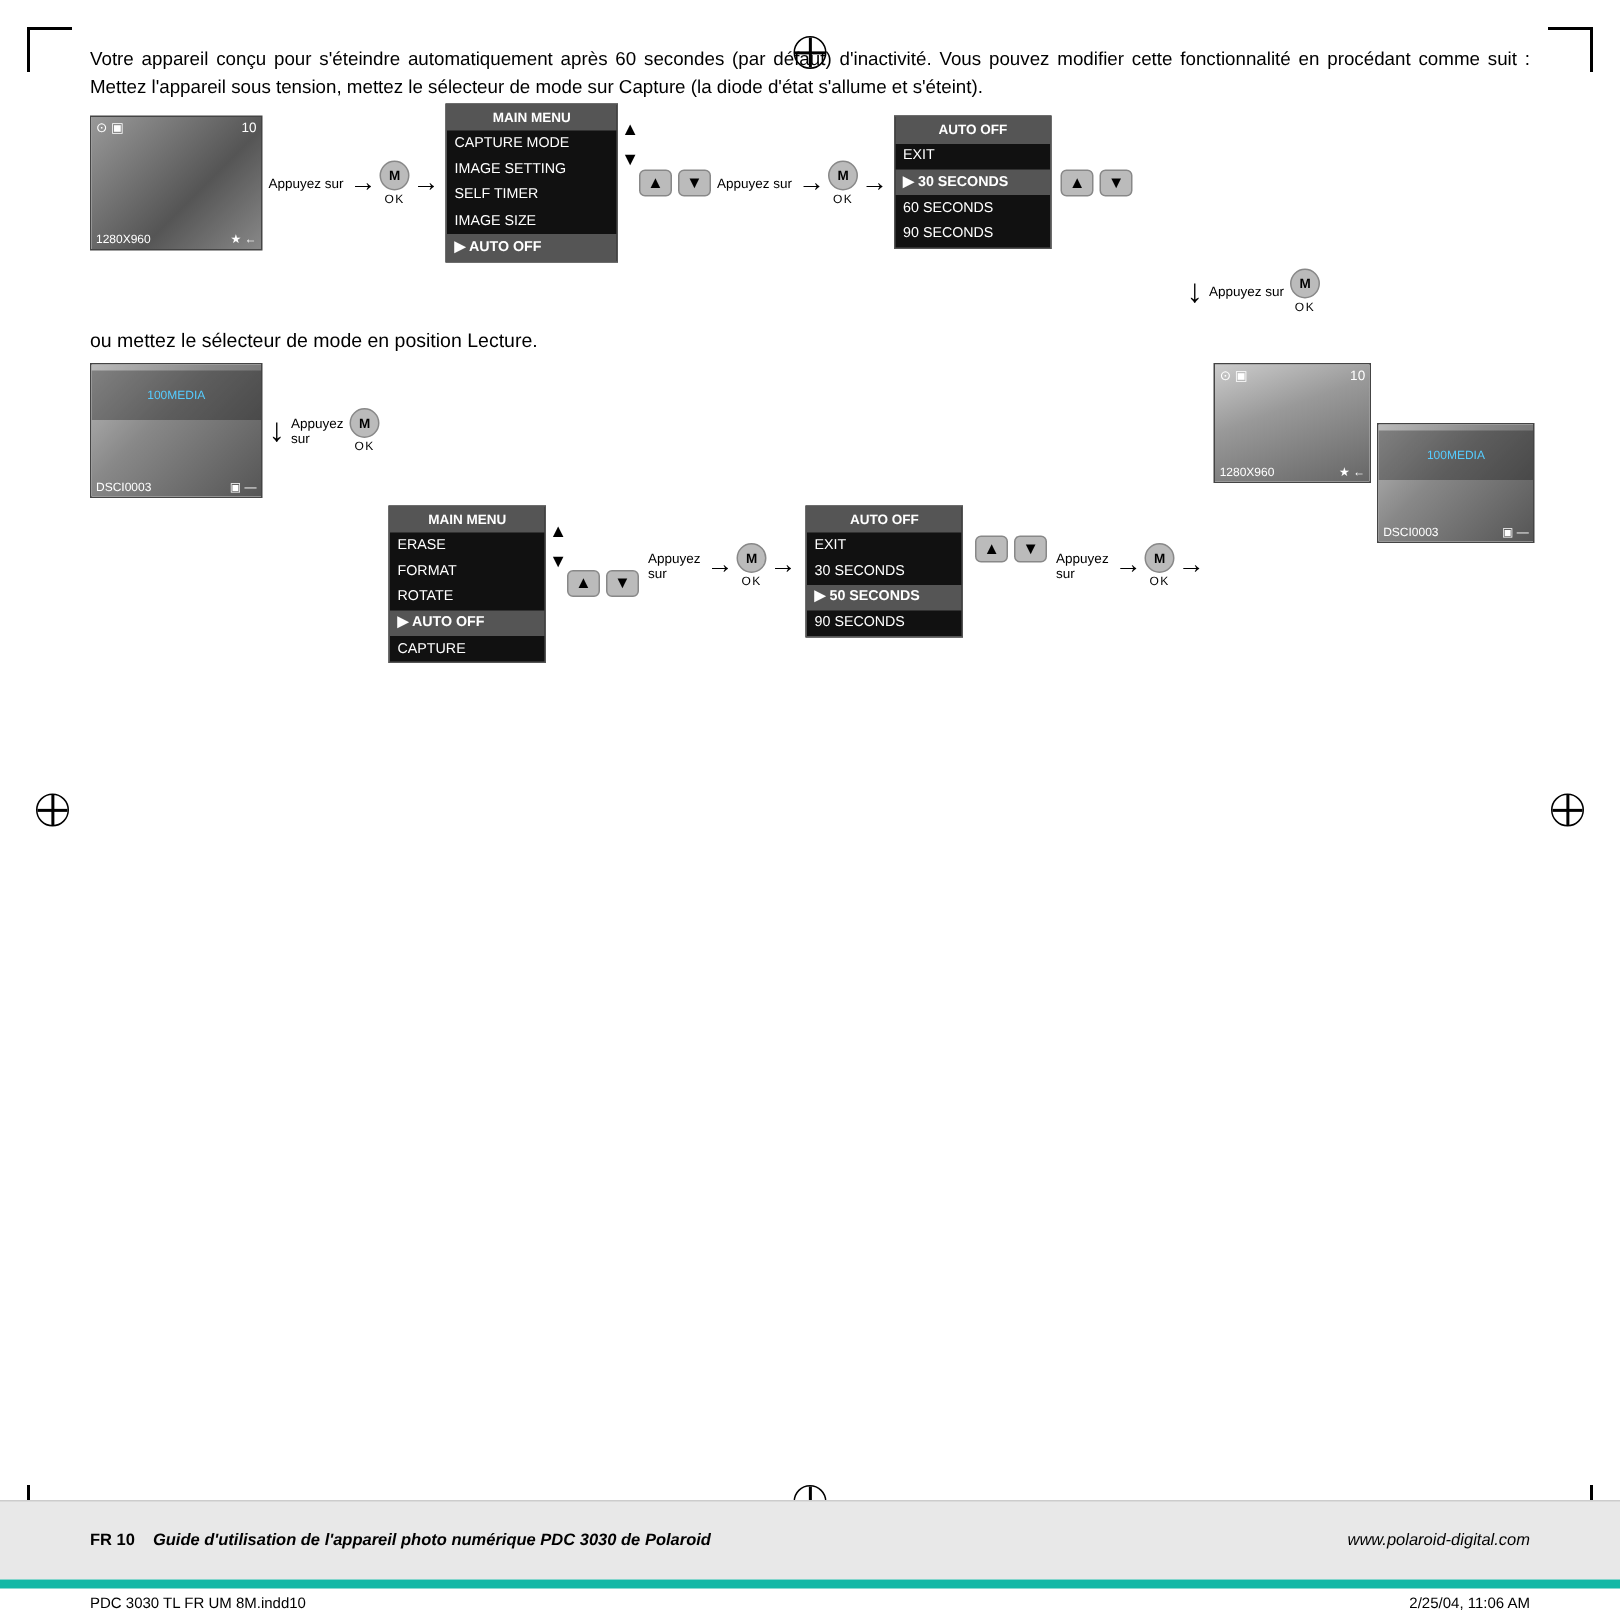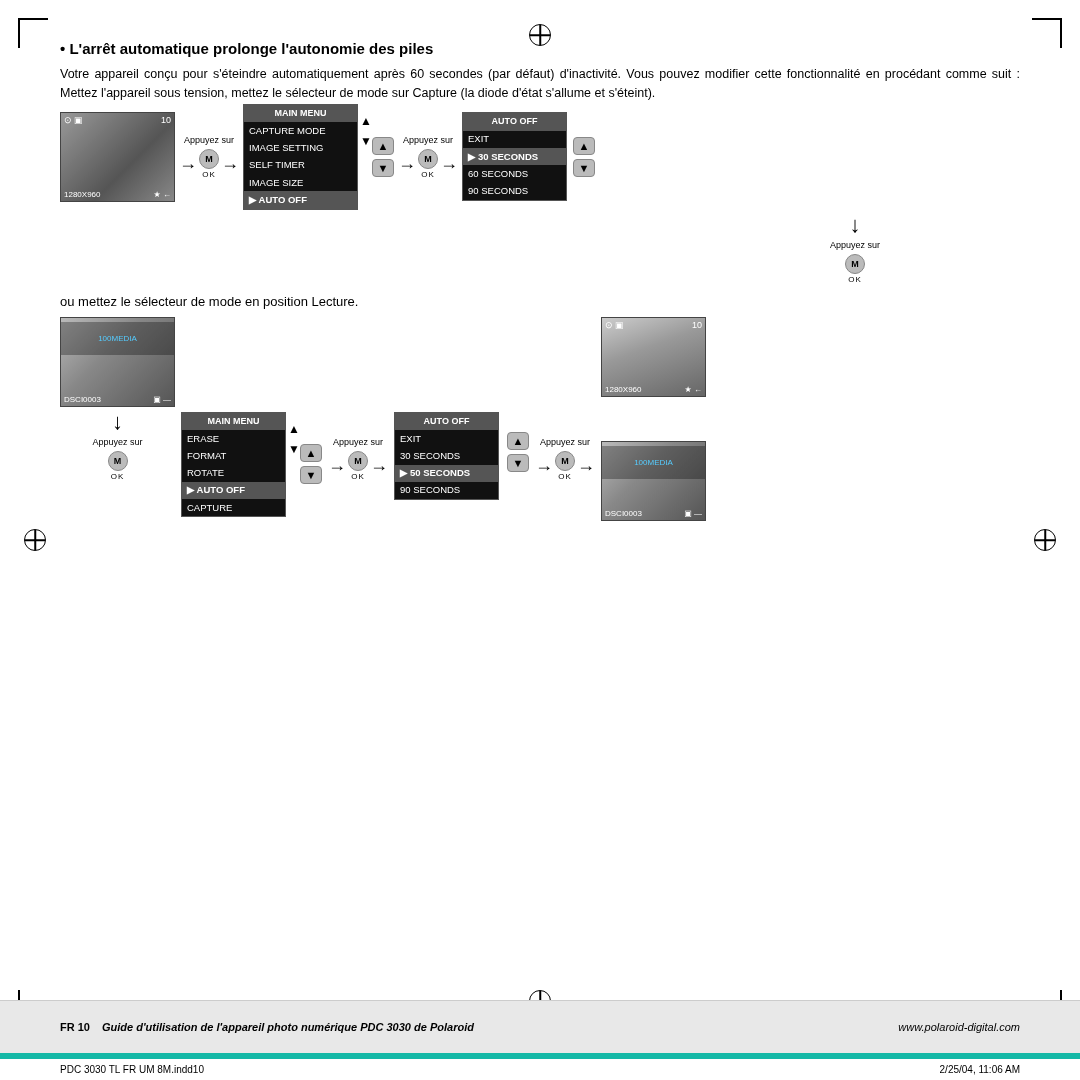--- a/index.html
+++ b/index.html
@@ -259,40 +259,39 @@
       right: 0;
       text-align: center;
       font-size: 8px;
       color: #5cf;
       font-weight: normal;
       background: rgba(0,0,0,0.3);
       padding: 12px 0;
     }
 
     
-    .flex-col { display: flex; flex-direction: column; }
+    .flex-col { display: flex; }
     .align-center { align-items: center; }
     .gap-4 { gap: 4px; }
   </style>
 </head>
 <body>
 
 <div class="page">
 
   <div class="corner-mark corner-tl"></div>
   <div class="corner-mark corner-tr"></div>
   <div class="corner-mark corner-bl"></div>
   <div class="corner-mark corner-br"></div>
 
   <div class="crosshair ch-top"></div>
   <div class="crosshair ch-left"></div>
   <div class="crosshair ch-right"></div>
   <div class="crosshair ch-bottom"></div>
 
-  <div class="section-title">• L'arrêt automatique prolonge l'autonomie des piles</div>
 
   <div class="body-text">Votre appareil conçu pour s'éteindre automatiquement après 60 secondes (par défaut) d'inactivité. Vous pouvez modifier cette fonctionnalité en procédant comme suit : Mettez l'appareil sous tension, mettez le sélecteur de mode sur Capture (la diode d'état s'allume et s'éteint).</div>
 
   <div class="diag-row-top">
 
     <div class="cam-screen">
       <div class="cam-screen-photo"></div>
       <div class="cam-screen-top-bar">
         <span>⊙ ▣</span>
         <span>10</span>

